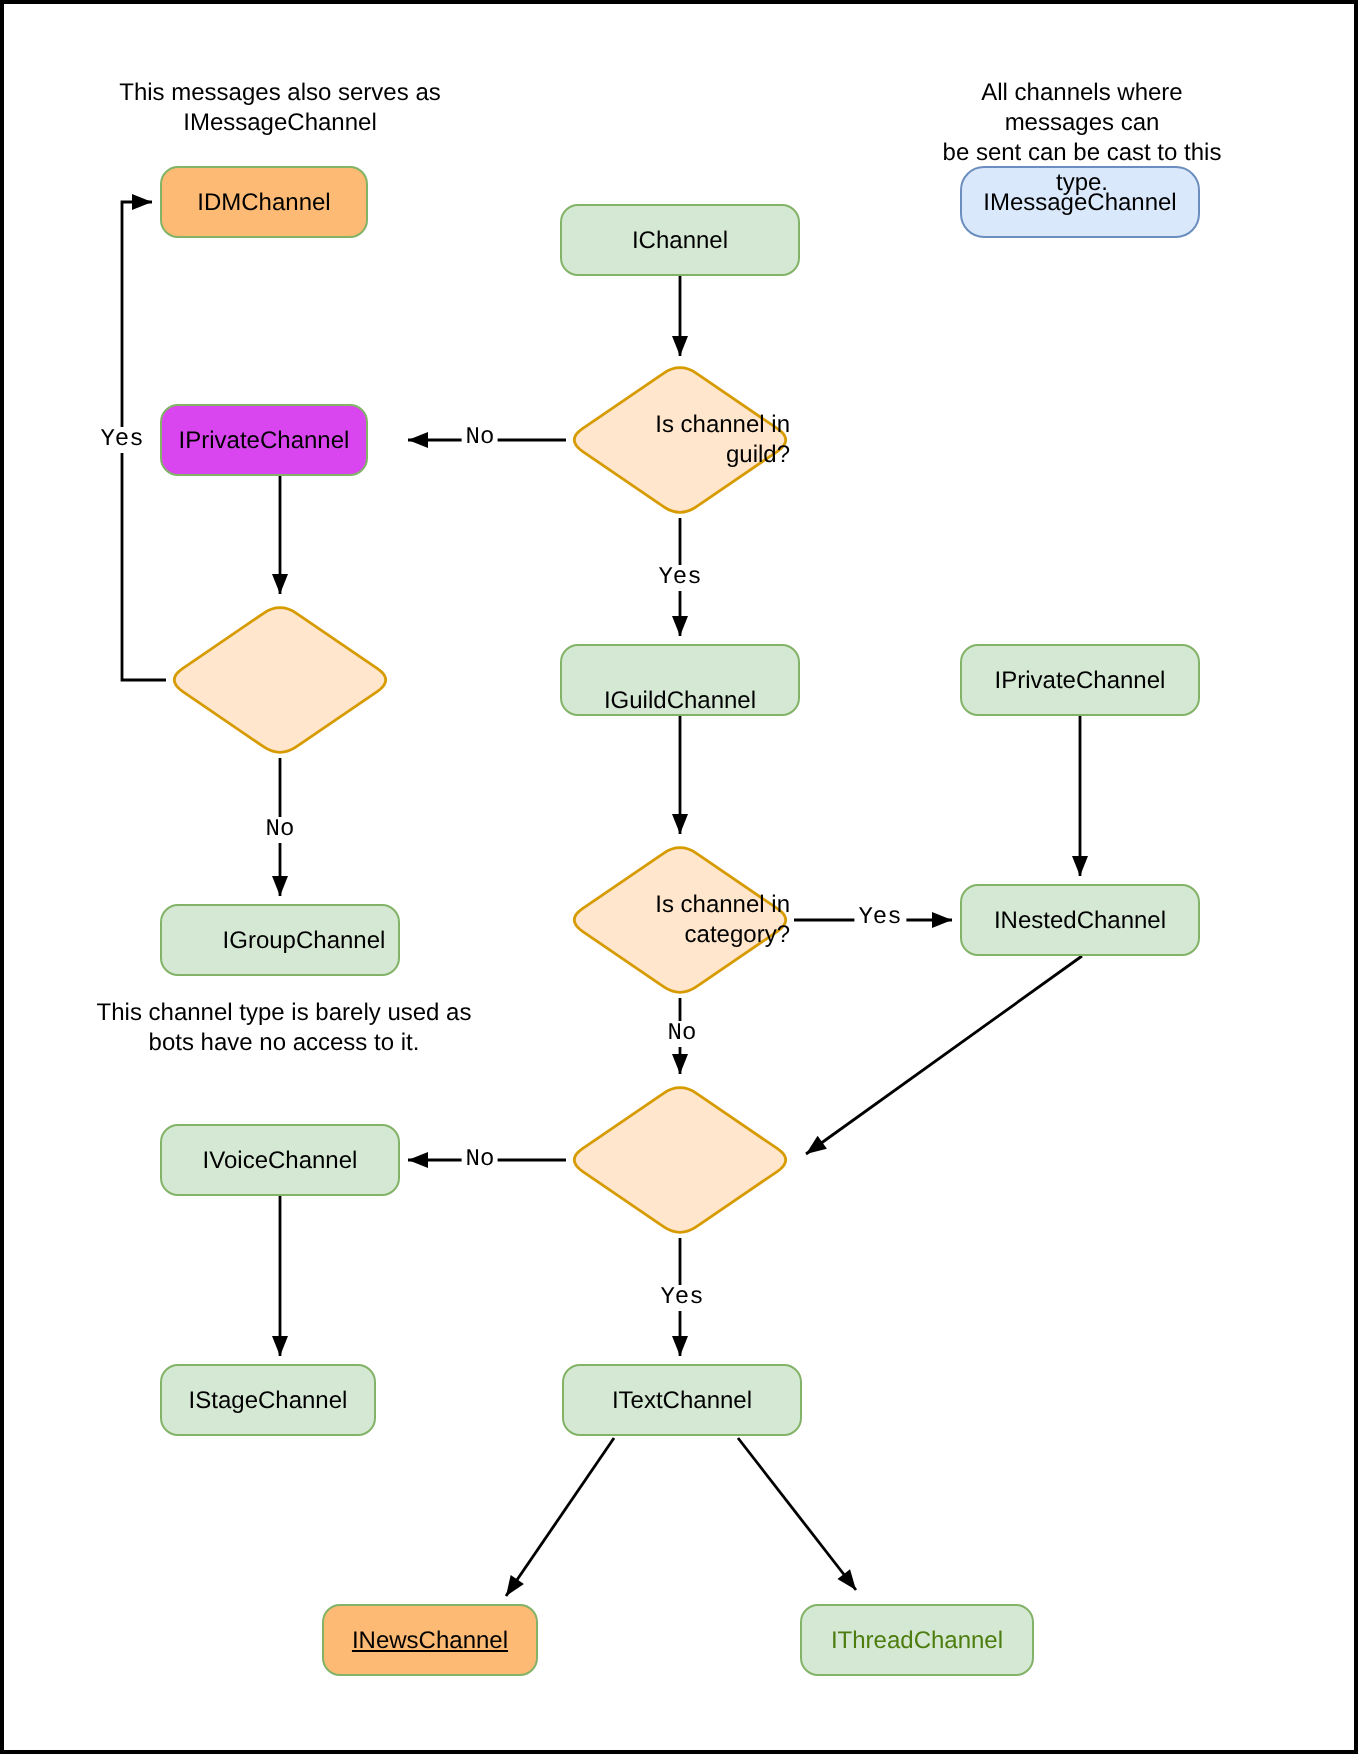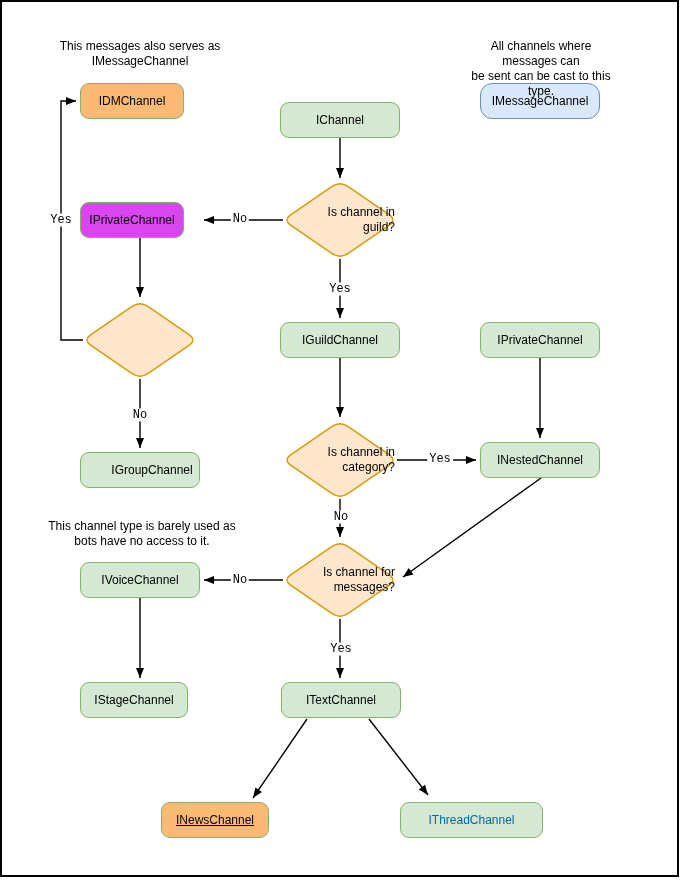--- a/index.html
+++ b/index.html
@@ -92,21 +92,21 @@
       <div class="node box-green" style="left: 80px; top: 202px; width: 104px; height: 36px; background: #d946ef; border-color: rgb(130, 179, 102); color: rgb(0, 0, 0);">
         <span>IPrivateChannel</span>
       </div>
       <div class="diamond-wrap" style="left: 280px; top: 178px; width: 120px; height: 84px;">
         <svg width="120" height="84">
           <path d="M51.746927387501685,8.646839155919903 Q60,3 68.25307261249831,8.646839155919903 L108.74692738750169,36.3531608440801 Q117,42 108.74692738750169,47.6468391559199 L68.25307261249831,75.3531608440801 Q60,81 51.746927387501685,75.3531608440801 L11.253072612498318,47.6468391559199 Q3,42 11.253072612498318,36.3531608440801 Z" fill="#ffe6cc" stroke="#d79b00" stroke-width="1.4"></path>
         </svg>
         <div class="diamond-label" style="color: rgb(0, 0, 0);">Is channel in
 guild?</div>
       </div>
-      <div class="node box-green" style="left: 280px; top: 322px; width: 120px; height: 36px; background: rgb(213, 232, 212); border-color: rgb(130, 179, 102); color: rgb(0, 0, 0);">
+      <div class="node box-green" style="left: 280px; top: 322px; width: 120px; height: 36px; background: rgb(213, 232, 212); border-color: rgb(130, 179, 102); color: rgb(0, 0, 0); align-items: flex-end;">
         <span>IGuildChannel</span>
       </div>
       <div class="node box-green" style="left: 480px; top: 322px; width: 120px; height: 36px; background: rgb(213, 232, 212); border-color: rgb(130, 179, 102); color: rgb(0, 0, 0);">
         <span>IPrivateChannel</span>
       </div>
       <div class="diamond-wrap" style="left: 80px; top: 298px; width: 120px; height: 84px;">
         <svg width="120" height="84">
           <path d="M51.746927387501685,8.646839155919903 Q60,3 68.25307261249831,8.646839155919903 L108.74692738750169,36.3531608440801 Q117,42 108.74692738750169,47.6468391559199 L68.25307261249831,75.3531608440801 Q60,81 51.746927387501685,75.3531608440801 L11.253072612498318,47.6468391559199 Q3,42 11.253072612498318,36.3531608440801 Z" fill="#ffe6cc" stroke="#d79b00" stroke-width="1.4"></path>
         </svg>
       </div>
@@ -120,50 +120,48 @@
         <div class="diamond-label" style="color: rgb(0, 0, 0);">Is channel in
 category?</div>
       </div>
       <div class="node box-green" style="left: 480px; top: 442px; width: 120px; height: 36px; background: rgb(213, 232, 212); border-color: rgb(130, 179, 102); color: rgb(0, 0, 0);">
         <span>INestedChannel</span>
       </div>
       <div class="diamond-wrap" style="left: 280px; top: 538px; width: 120px; height: 84px;">
         <svg width="120" height="84">
           <path d="M51.746927387501685,8.646839155919903 Q60,3 68.25307261249831,8.646839155919903 L108.74692738750169,36.3531608440801 Q117,42 108.74692738750169,47.6468391559199 L68.25307261249831,75.3531608440801 Q60,81 51.746927387501685,75.3531608440801 L11.253072612498318,47.6468391559199 Q3,42 11.253072612498318,36.3531608440801 Z" fill="#ffe6cc" stroke="#d79b00" stroke-width="1.4"></path>
         </svg>
-        <div class="diamond-label" style="color: rgb(0, 0, 0);">Is channel for
-messages?</div>
       </div>
       <div class="node box-green" style="left: 80px; top: 562px; width: 120px; height: 36px; background: rgb(213, 232, 212); border-color: rgb(130, 179, 102); color: rgb(0, 0, 0); text-align: right;">
         <span>IVoiceChannel</span>
       </div>
       <div class="node box-green" style="left: 80px; top: 682px; width: 108px; height: 36px; background: rgb(213, 232, 212); border-color: rgb(130, 179, 102); color: rgb(0, 0, 0);">
         <span>IStageChannel</span>
       </div>
       <div class="node box-green" style="left: 281px; top: 682px; width: 120px; height: 36px; background: rgb(213, 232, 212); border-color: rgb(130, 179, 102); color: rgb(0, 0, 0);">
         <span>ITextChannel</span>
       </div>
       <div class="node box-green" style="left: 161px; top: 802px; width: 108px; height: 36px; background: #fdba74; border-color: rgb(130, 179, 102); color: rgb(0, 0, 0); text-decoration: underline;">
         <span>INewsChannel</span>
       </div>
-      <div class="node box-green" style="left: 400px; top: 802px; width: 143px; height: 36px; background: rgb(213, 232, 212); border-color: rgb(130, 179, 102); color: #0369a1;">
+      <div class="node box-green" style="left: 400px; top: 802px; width: 117px; height: 36px; background: rgb(213, 232, 212); border-color: rgb(130, 179, 102); color: #4d7c0f;">
         <span>IThreadChannel</span>
       </div>
     </div>
   <div id="edge-labels-layer">
       <div class="edge-label" style="left: 240px; top: 219px; background: rgb(255, 255, 255); color: rgb(0, 0, 0);">No</div>
       <div class="edge-label" style="left: 340px; top: 289px; background: rgb(255, 255, 255); color: rgb(0, 0, 0);">Yes</div>
       <div class="edge-label" style="left: 61px; top: 220px; background: rgb(255, 255, 255); color: rgb(0, 0, 0);">Yes</div>
       <div class="edge-label" style="left: 140px; top: 415px; background: rgb(255, 255, 255); color: rgb(0, 0, 0);">No</div>
       <div class="edge-label" style="left: 440px; top: 459px; background: rgb(255, 255, 255); color: rgb(0, 0, 0);">Yes</div>
       <div class="edge-label" style="left: 341px; top: 517px; background: rgb(255, 255, 255); color: rgb(0, 0, 0);">No</div>
       <div class="edge-label" style="left: 240px; top: 580px; background: rgb(255, 255, 255); color: rgb(0, 0, 0);">No</div>
       <div class="edge-label" style="left: 341px; top: 649px; background: rgb(255, 255, 255); color: rgb(0, 0, 0);">Yes</div>
     </div>
   <div id="captions-layer">
       <div class="caption" style="left: 140px; top: 39px; color: rgb(0, 0, 0);">This messages also serves as
 IMessageChannel</div>
       <div class="caption" style="left: 541px; top: 39px; color: rgb(0, 0, 0);">All channels where messages can
 be sent can be cast to this type.</div>
-      <div class="caption" style="left: 142px; top: 499px; color: rgb(0, 0, 0); margin-top: 20px;">This channel type is barely used as
+      <div class="caption" style="left: 142px; top: 499px; color: rgb(0, 0, 0);">This channel type is barely used as
 bots have no access to it.</div>
     </div>
 </div>
 
 </body></html>

